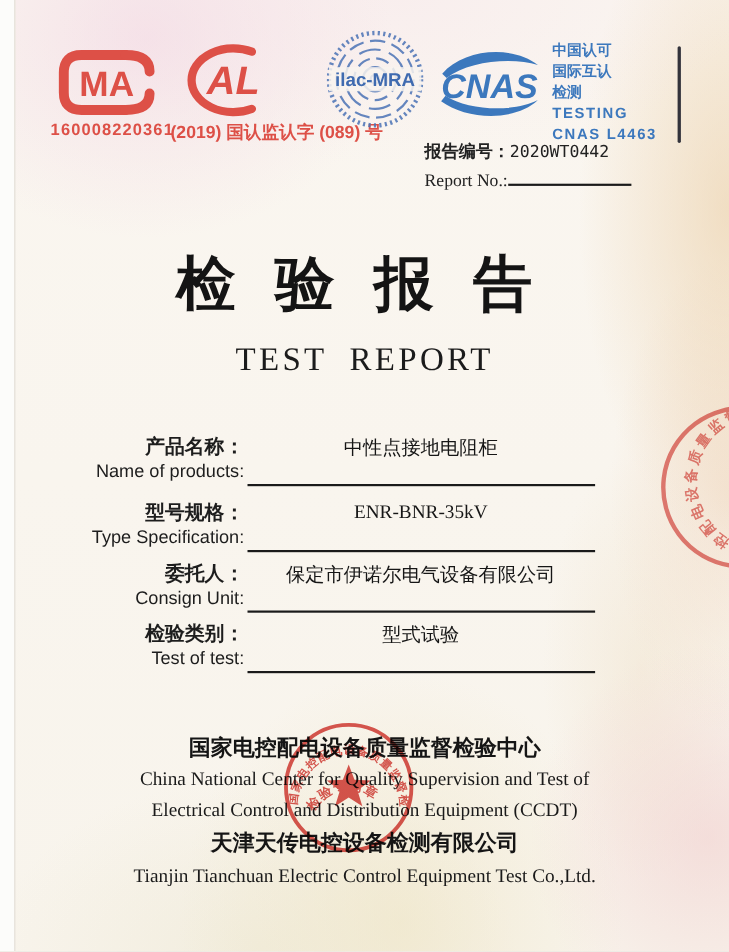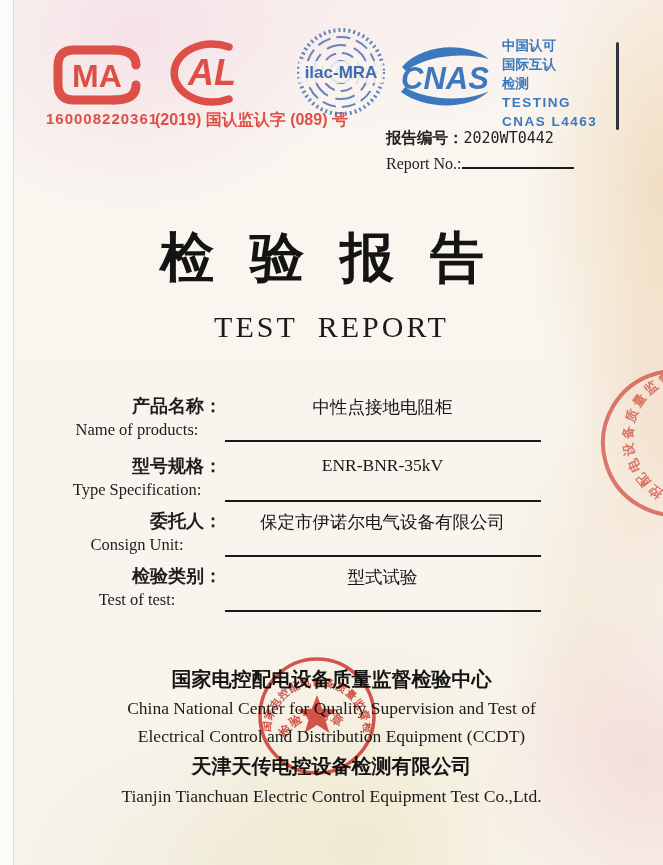--- a/index.html
+++ b/index.html
@@ -32,22 +32,22 @@
   .repno .uline{display:inline-block;width:112px;border-bottom:2px solid #1a1a1a;height:14px;}
   
   .title-cn{left:0;right:0;top:222px;text-align:center;font-size:54px;font-weight:bold;color:#141414;
             letter-spacing:36px;padding-left:17px;}
   .title-en{left:0;right:0;top:310px;text-align:center;font-family:"Liberation Serif",serif;
             font-size:30px;color:#1b1b1b;letter-spacing:3px;word-spacing:10px;}
   
   .frow{left:0;top:0;width:604px;height:56px;}
   .frow .lcn{position:absolute;left:40px;width:182px;top:0;text-align:right;
              font-size:18px;font-weight:bold;color:#1d1d1d;}
-  .frow .len{position:absolute;left:36px;width:202px;top:26px;text-align:center;
-             font-family:Liberation Serif, serif;font-size:16.5px;color:#1d1d1d;}
+  .frow .len{position:absolute;left:20px;width:202px;top:26px;text-align:right;
+             font-family:Liberation Sans, sans-serif;font-size:16.5px;color:#1d1d1d;}
   .frow .val{position:absolute;left:225px;width:315px;top:1px;text-align:center;
              font-family:"Liberation Serif",serif;font-size:17.5px;color:#161616;}
   .frow .ln{position:absolute;left:225px;width:316px;top:46px;border-top:2px solid #1a1a1a;}
   
   .fcn{left:0;right:0;text-align:center;font-size:20px;font-weight:bold;color:#151515;}
   .fen{left:0;right:0;text-align:center;font-family:"Liberation Serif",serif;font-size:17.5px;color:#1a1a1a;}
   
   .stamp{position:absolute;z-index:3;mix-blend-mode:multiply;opacity:.85;}
   .stamp-edge{position:absolute;z-index:3;mix-blend-mode:multiply;opacity:.7;}
   svg text{font-family:"Liberation Sans",sans-serif;}

